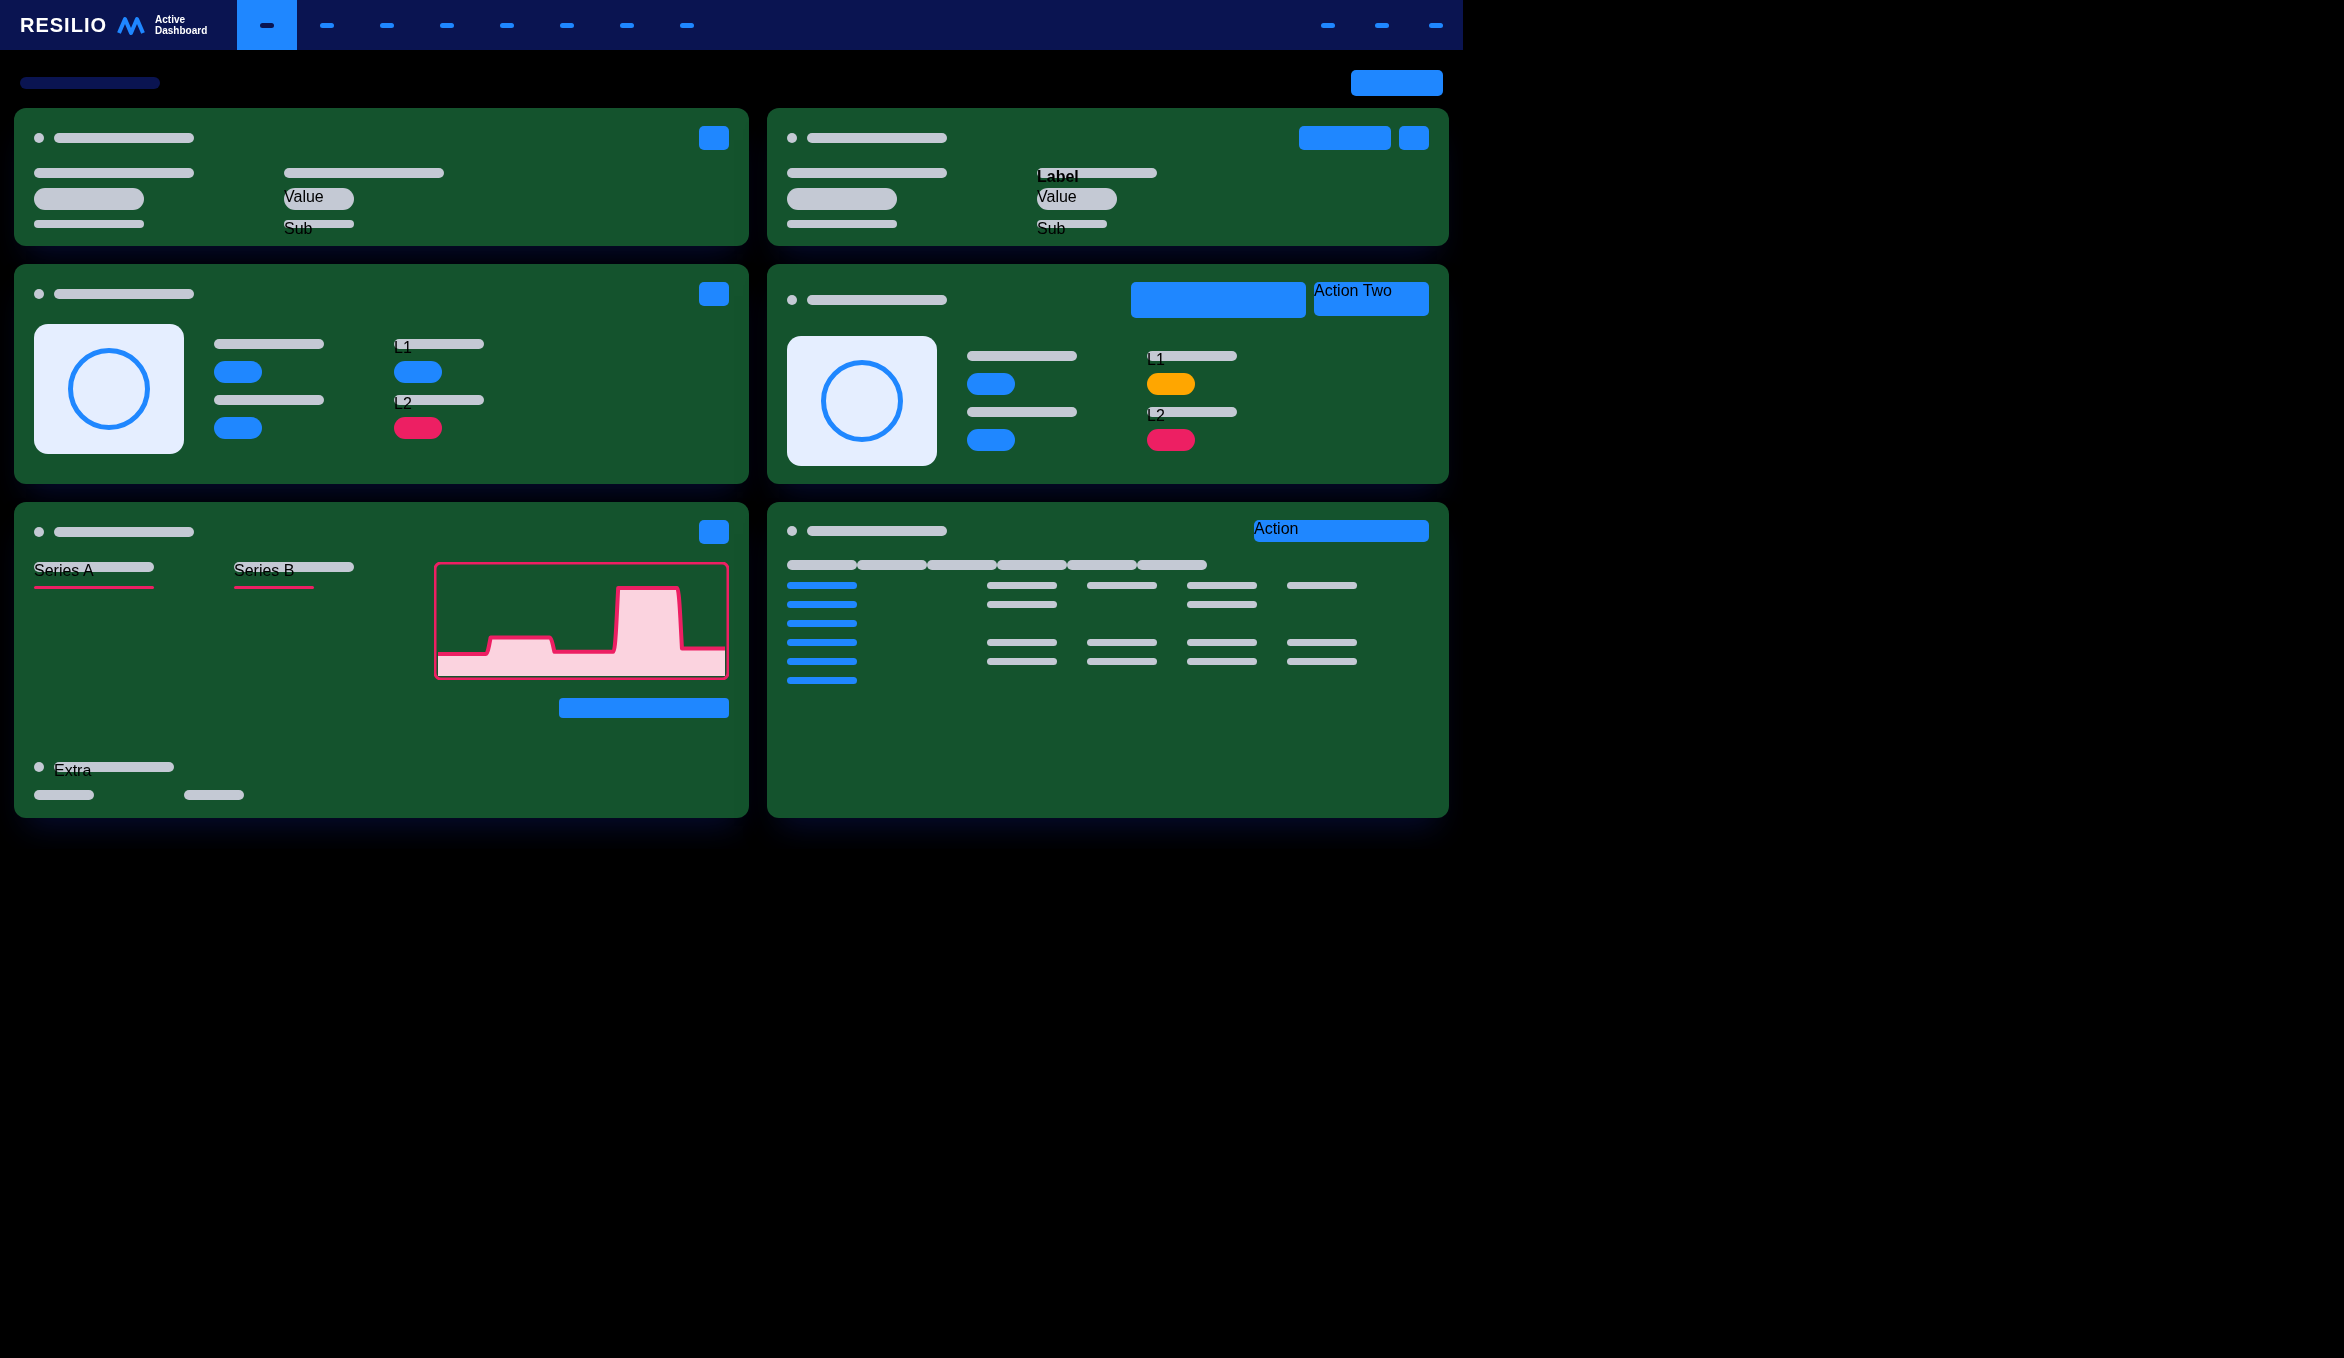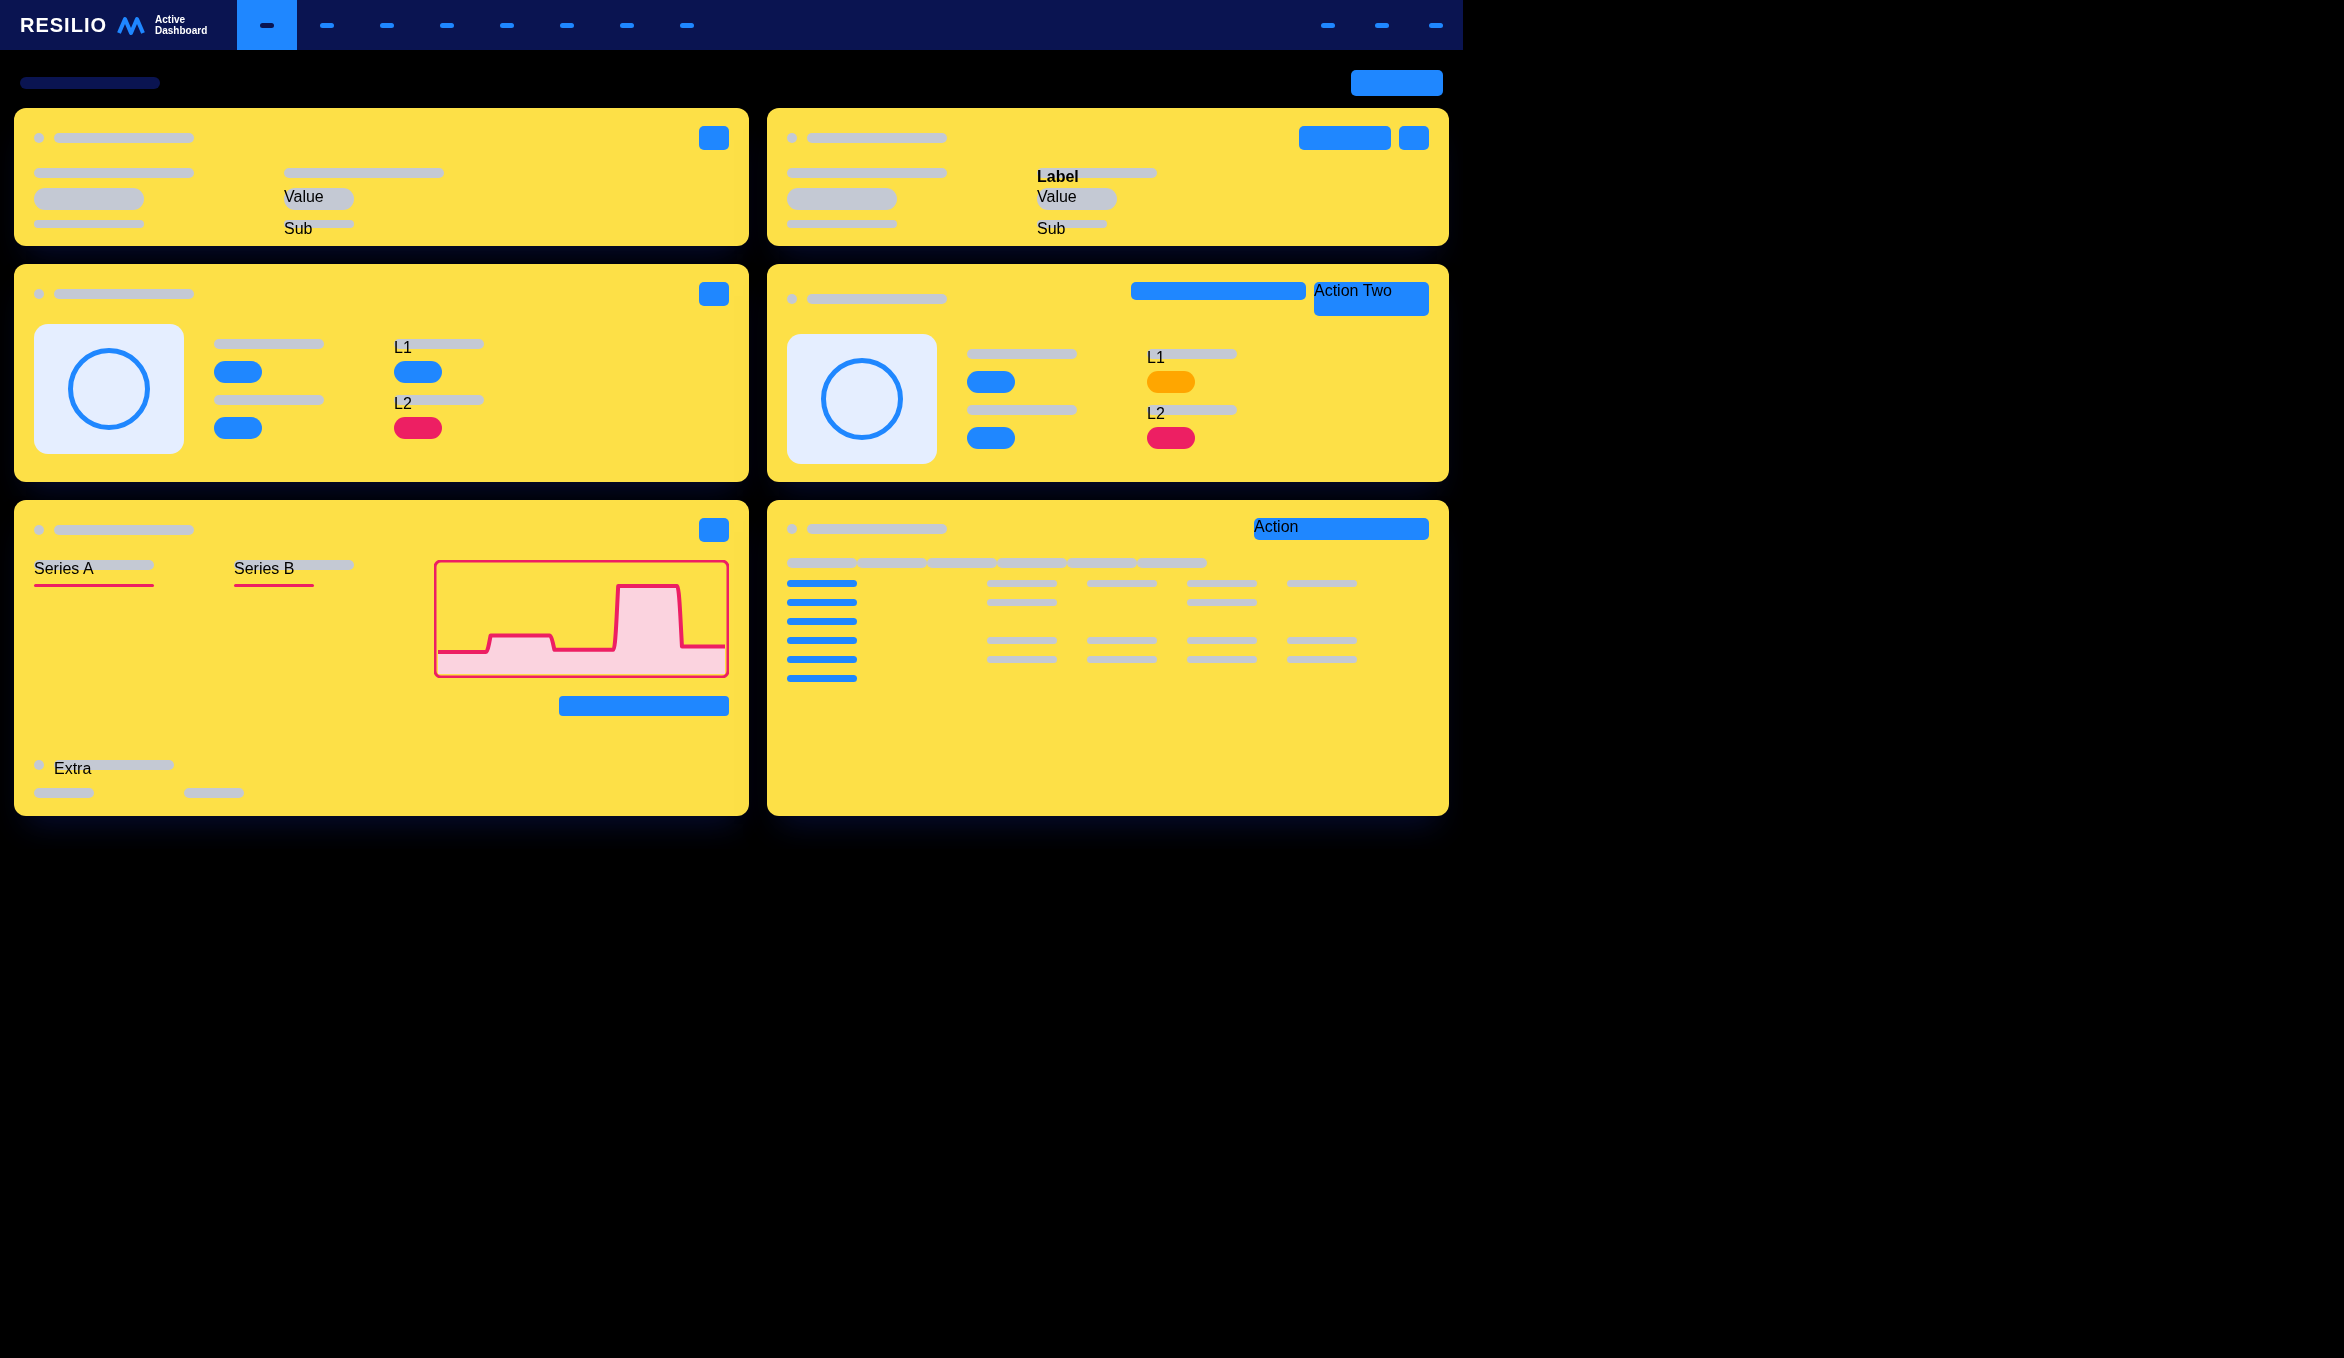--- a/index.html
+++ b/index.html
@@ -46,35 +46,35 @@
   }
 
   
   .grid {
     display: grid;
     grid-template-columns: 1fr 1fr;
     gap: 18px;
     padding: 0 14px 14px 14px;
   }
   .card {
-    background: #fde047;
+    background: #14532d;
     border-radius: 12px;
     padding: 18px 20px;
     position: relative;
     box-shadow: 0 20px 30px -12px rgba(10,20,81,0.6);
   }
   .card-head {
     display: flex; align-items: center; justify-content: space-between; margin-bottom: 18px;
   }
   .card-title { display: flex; align-items: center; gap: 10px; }
   .dot { width: 10px; height: 10px; border-radius: 50%; background: #c4c9d4; }
   .title-bar { width: 140px; height: 10px; background: #c4c9d4; border-radius: 5px; }
   .card-btn { width: 30px; height: 24px; background: #1f87ff; border-radius: 5px; cursor:pointer;}
   .card-btn.wide { width: 92px; }
-  .card-btn.xwide { width: 175px; height: 18px; }
+  .card-btn.xwide { width: 175px; height: 36px; }
   .card-btns { display: flex; gap: 8px; }
 
   
   .info-cols { display: flex; gap: 90px; }
   .info-col { display: flex; flex-direction: column; gap: 10px; }
   .bar-sm { width: 160px; height: 10px; background: #c4c9d4; border-radius: 5px; font-weight: bold; }
   .pill-grey { width: 110px; height: 22px; background: #c4c9d4; border-radius: 11px; }
   .bar-xs { width: 110px; height: 8px; background: #c4c9d4; border-radius: 4px; }
 
   

